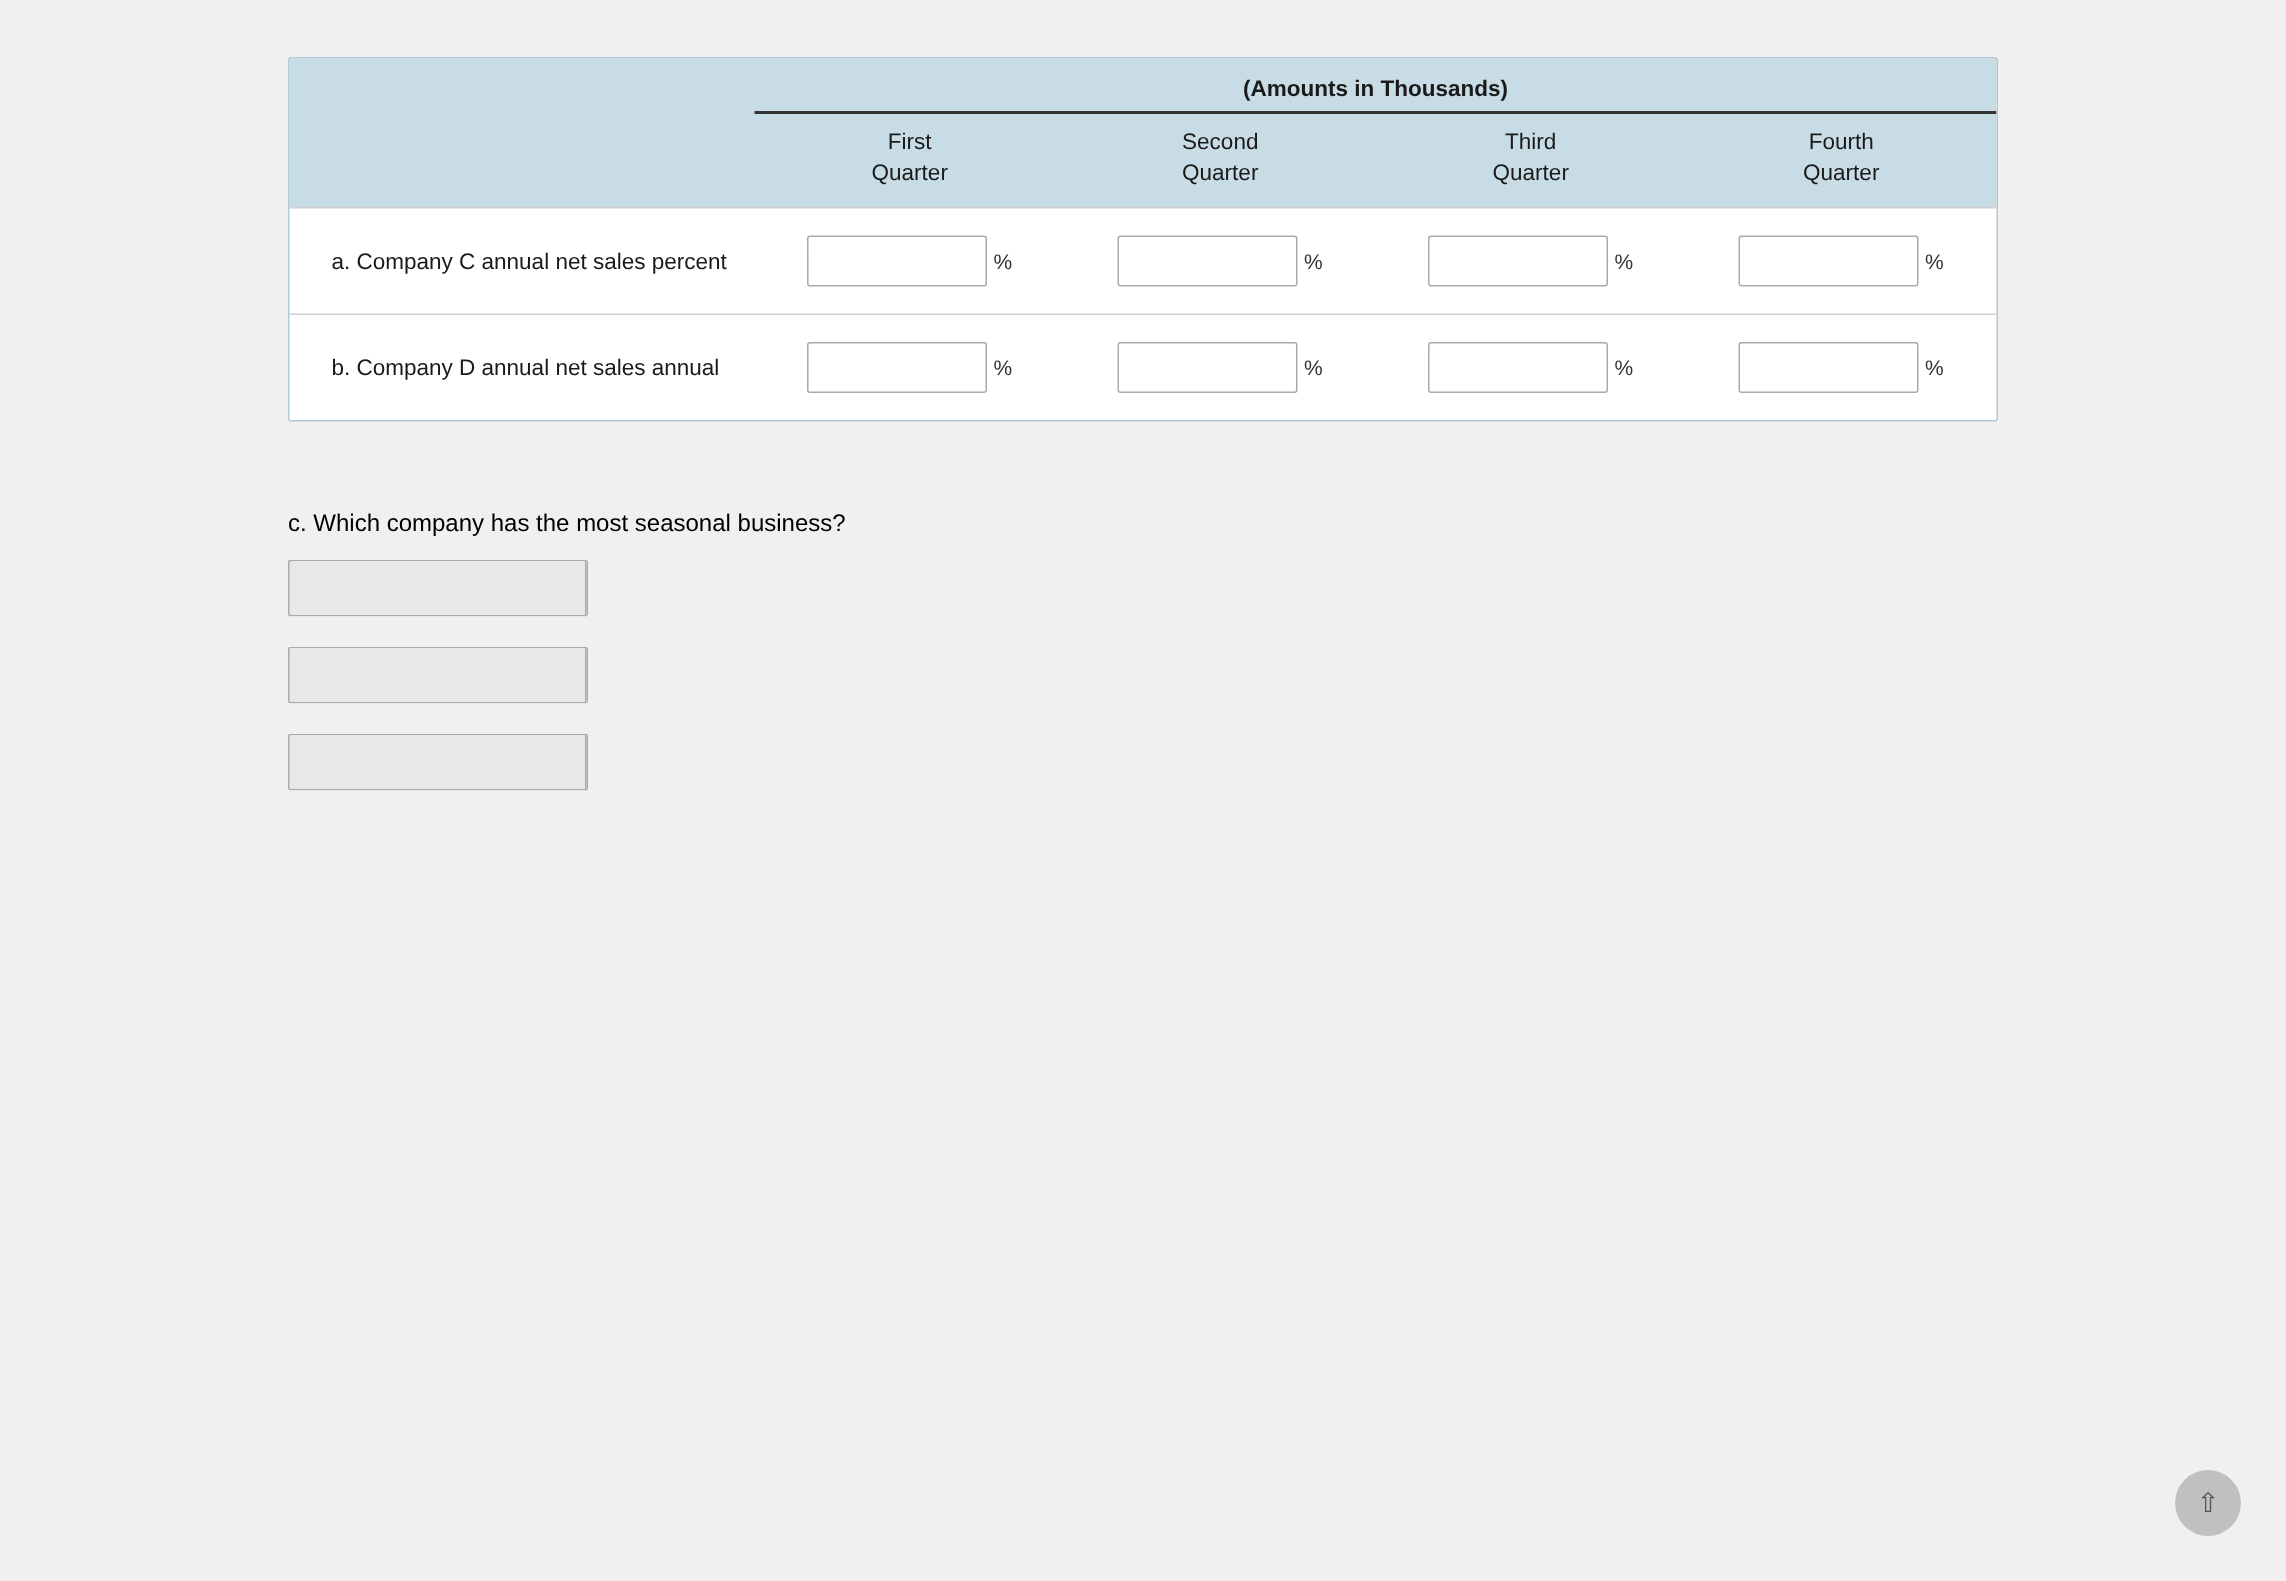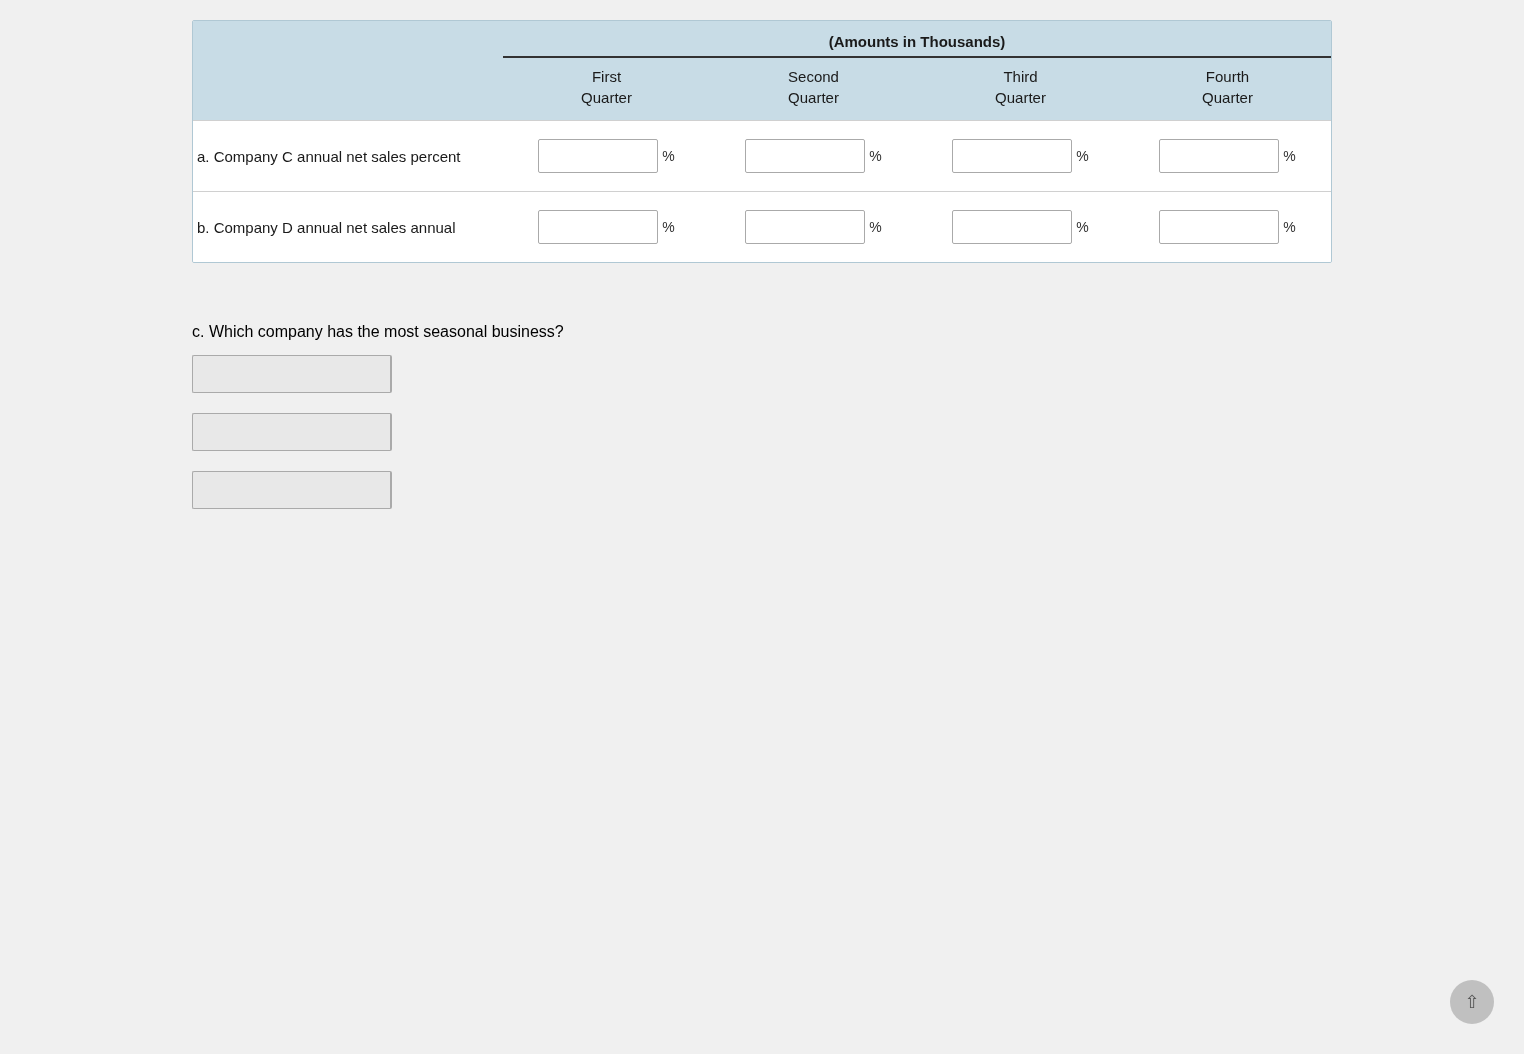--- a/index.html
+++ b/index.html
@@ -20,20 +20,21 @@
       max-width: 1140px;
       margin: 0 auto;
     }
 
     
     .table-wrapper {
       border: 1px solid #b0c8d4;
       border-radius: 2px;
       overflow: hidden;
       margin-bottom: 30px;
+      margin-top: 18px;
     }
 
     .table-header-row {
       background-color: #c8dce6;
       display: flex;
       flex-direction: column;
     }
 
     .amounts-row {
       text-align: center;
@@ -69,21 +70,21 @@
       flex-direction: row;
       align-items: center;
       background-color: #ffffff;
       padding: 18px 0;
       border-top: 1px solid #d0d0d0;
     }
 
     .row-label {
       width: 310px;
       flex-shrink: 0;
-      padding-left: 4px;
+      padding-left: 28px;
       font-size: 15px;
     }
 
     .input-cell {
       flex: 1;
       display: flex;
       align-items: center;
       justify-content: center;
       gap: 4px;
     }

